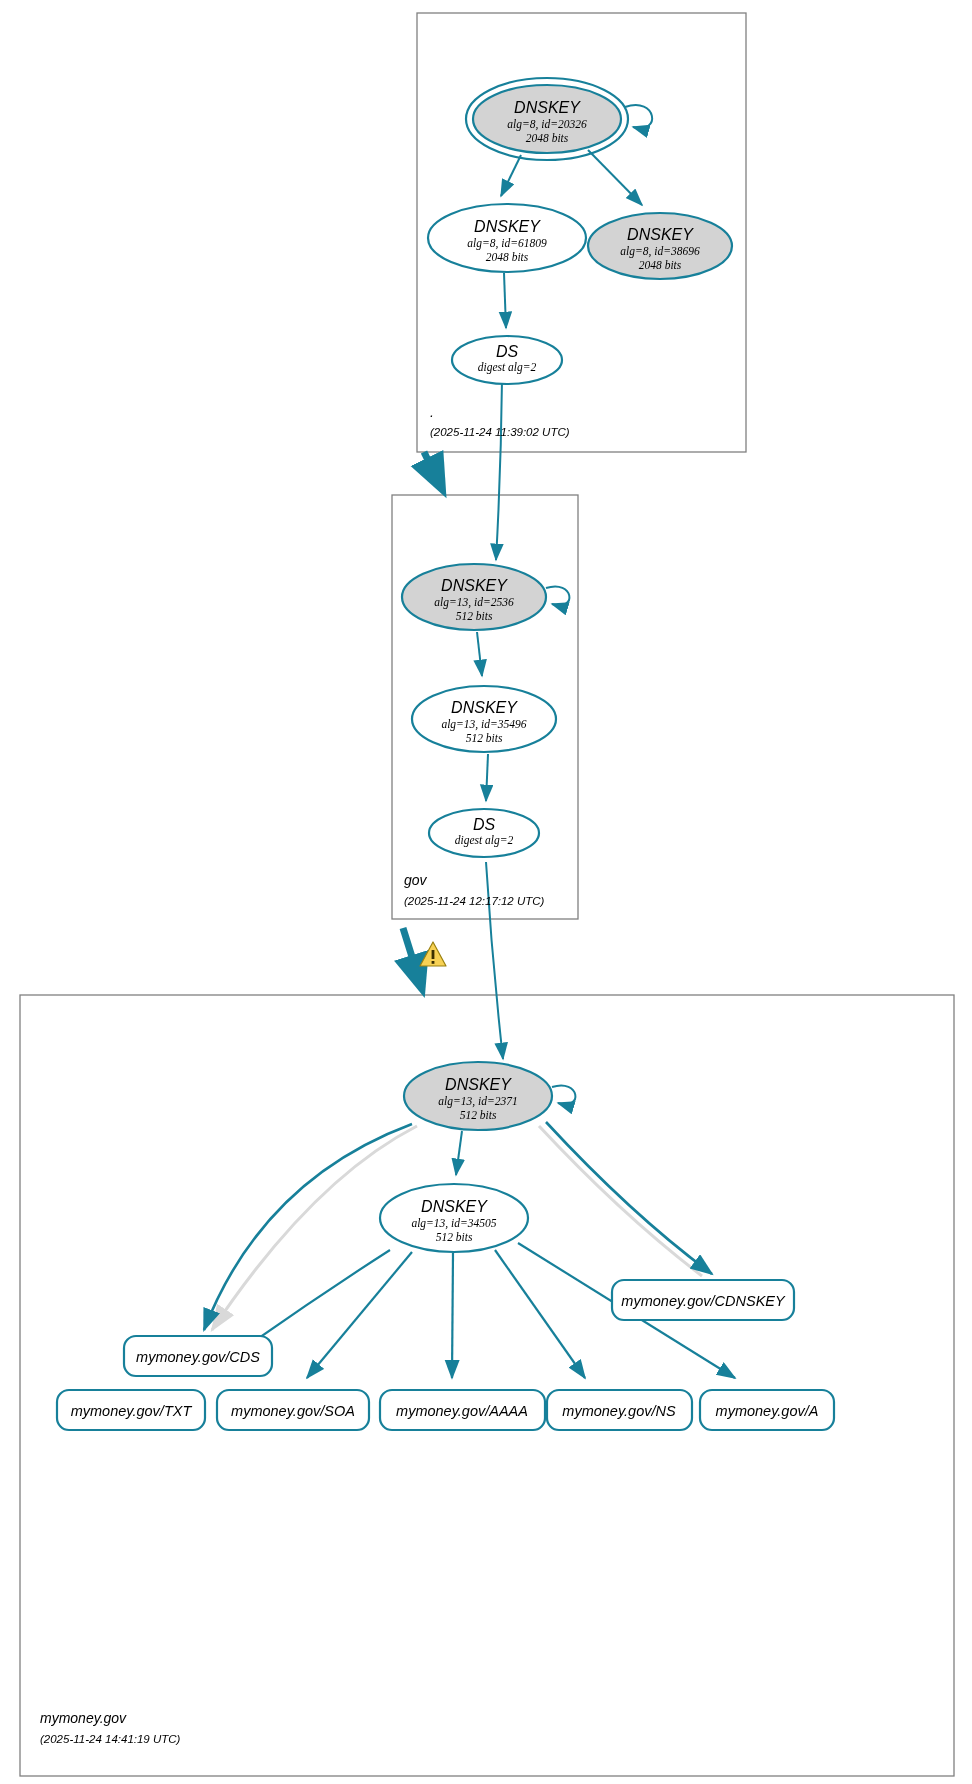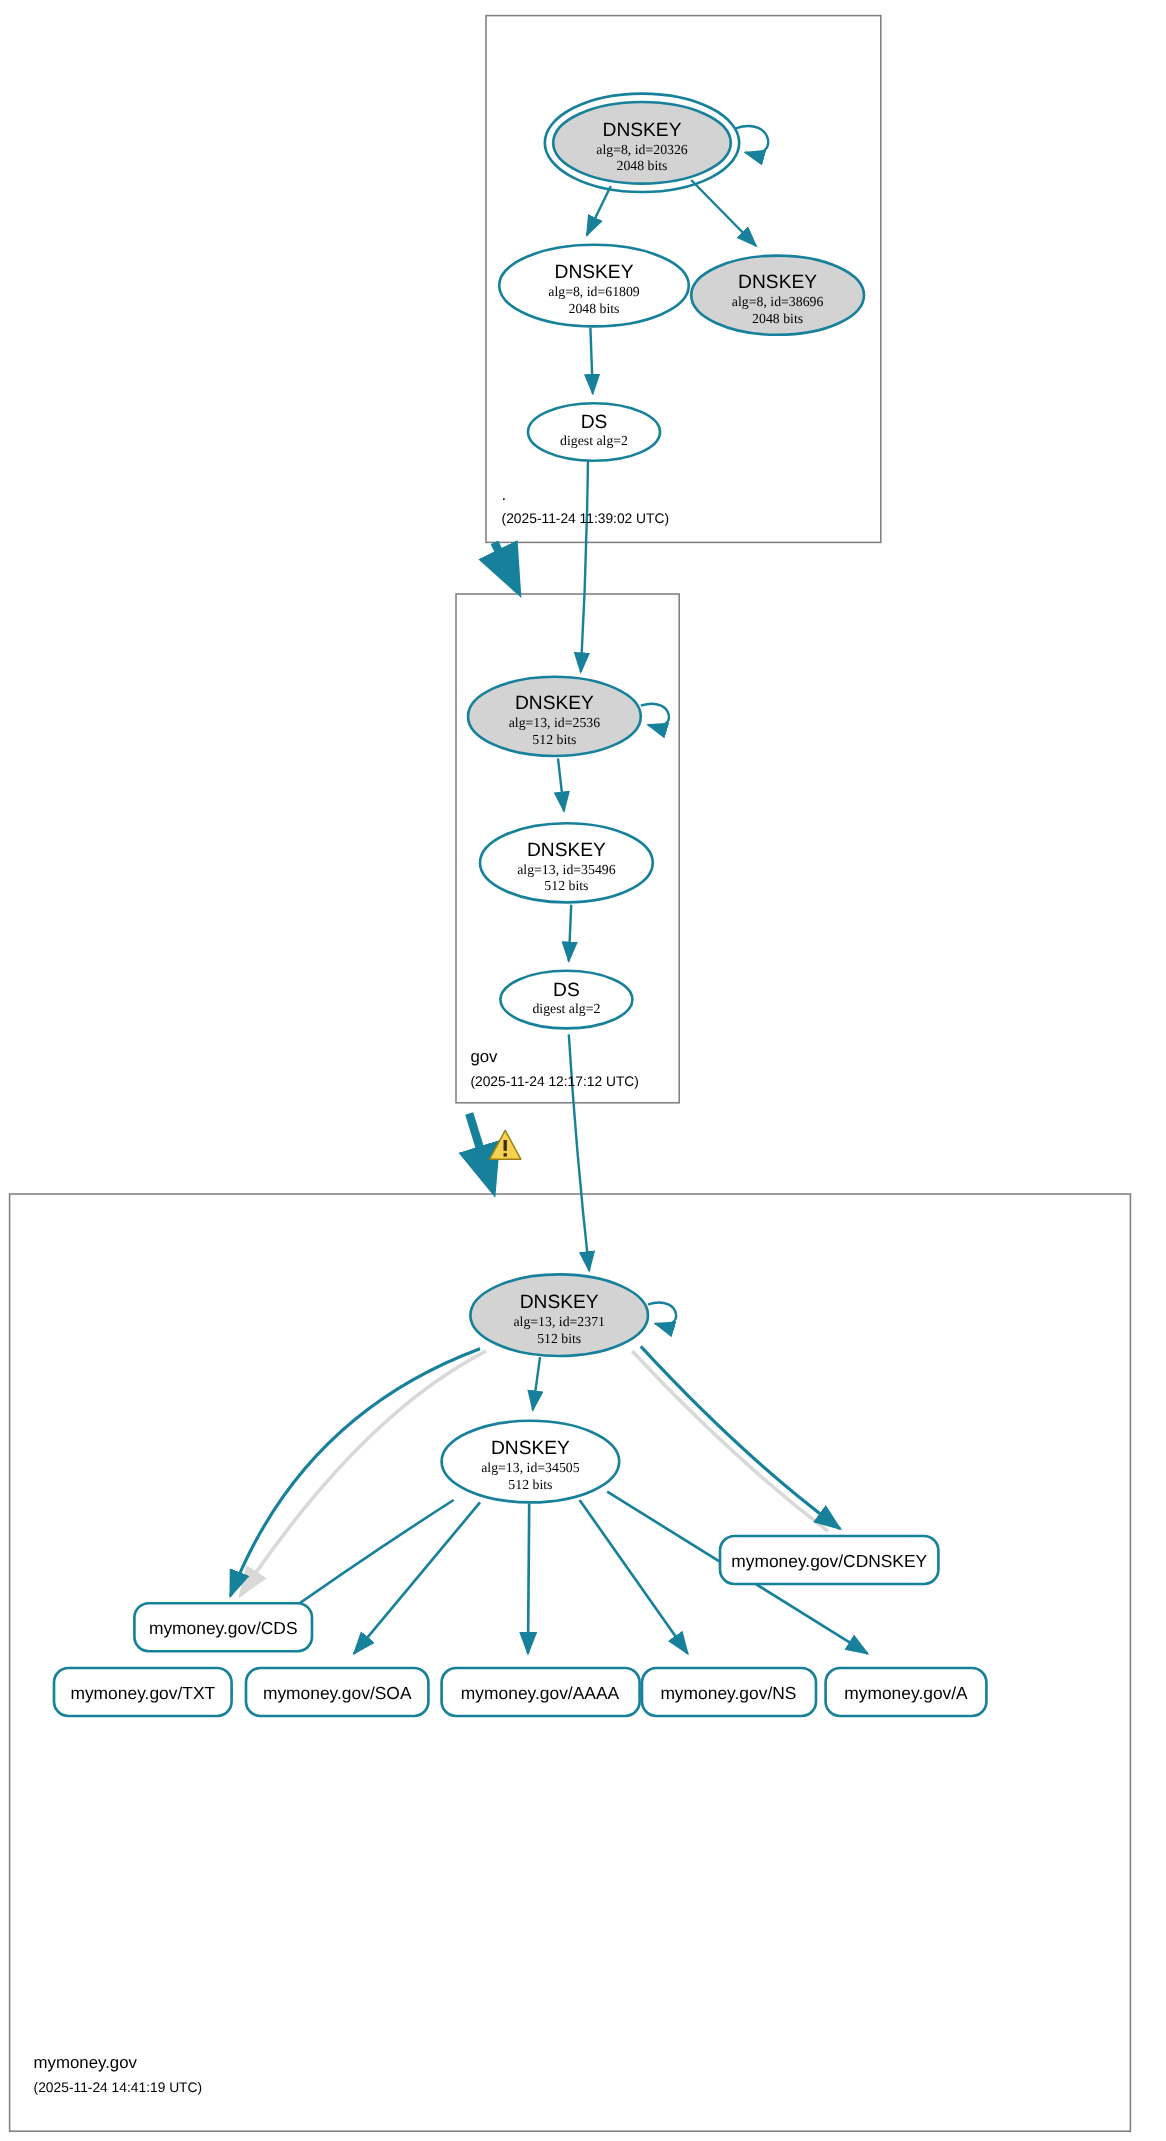--- a/index.html
+++ b/index.html
@@ -1,18 +1,18 @@
 <!DOCTYPE html>
 <html><head>
 <meta charset="utf-8">
 <style>
   html,body{margin:0;padding:0;background:#ffffff;}
   body{width:972px;height:1784px;position:relative;overflow:hidden;
        font-family:"Liberation Sans",sans-serif;}
-  #stage{position:absolute;left:0;top:0;width:863px;height:1784px;}
+  #stage{position:absolute;left:12px;top:0;width:863px;height:1784px;font-style:italic;}
   svg{position:absolute;left:0;top:0;width:972px;height:1784px;}
   .zone-label{font-family:"Liberation Sans",sans-serif;font-size:14px;fill:#000;}
   .zone-time{font-family:"Liberation Sans",sans-serif;font-size:11.5px;fill:#000;}
   .node-title{font-family:"Liberation Sans",sans-serif;font-size:16px;fill:#000;text-anchor:middle;}
   .node-sub{font-family:"Liberation Serif",serif;font-size:11.5px;fill:#000;text-anchor:middle;}
   .rr-label{font-family:"Liberation Sans",sans-serif;font-size:14.5px;fill:#000;text-anchor:middle;}
 </style>
 </head>
 <body>
 

